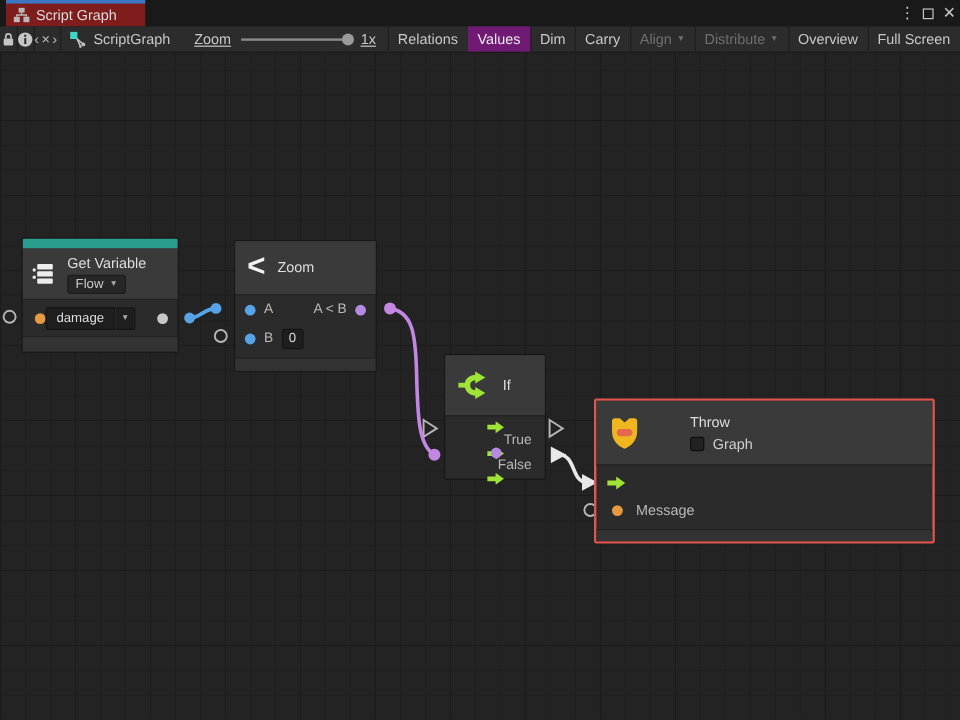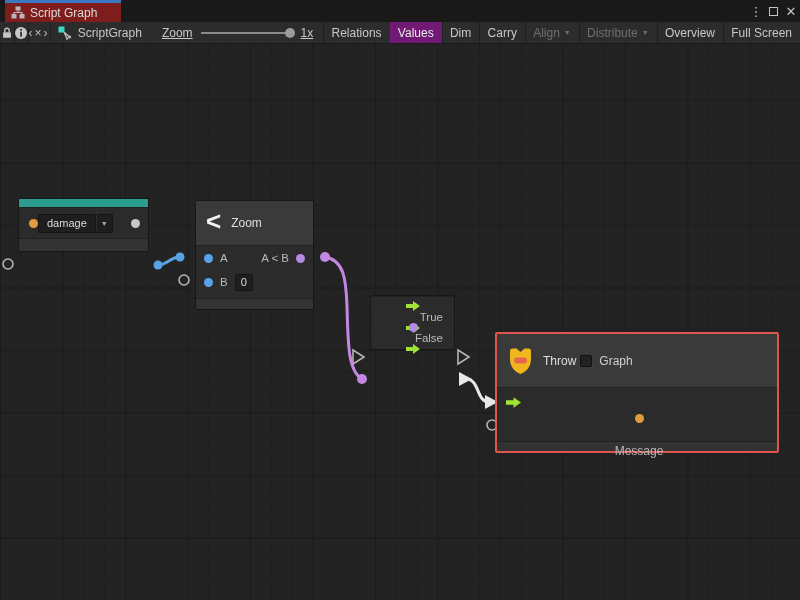--- a/index.html
+++ b/index.html
@@ -81,26 +81,26 @@
   
   .n-if { left:370px; top:251px; width:85px; }
   .if-header { height:50px; padding:0 9px; gap:11px; }
   .if-row { height:22px; display:flex; align-items:center; padding:0 6px;flex-direction:column; }
   .if-row .plabel { margin-left:auto; margin-right:5px; }
   .if-pad { height:4px; }
 
   
   .n-throw { left:495px; top:288px; width:284px; border:2px solid #e0564e; background:#2b2b2b; }
   .throw-header { height:53px; padding:0 10px; gap:9px; }
-  .throw-col { display:flex; gap:4px; }
+  .throw-col { display:flex; flex-direction:column; gap:4px;margin-left:32px; }
   .chk-row { display:flex; align-items:center; gap:7px; }
   .checkbox { width:12px; height:12px; background:#222; border:1px solid #0f0f0f; border-radius:2px; }
   .throw-body { padding:6px 0 5px 0; }
   .flow-row { height:16px; display:flex; align-items:center; padding:0 9px; }
-  .msg-row { height:22px; margin-top:4px; display:flex; align-items:center; padding:0 9px 0 13px; gap:21px;flex-direction:column; }
+  .msg-row { height:22px; margin-top:4px; display:flex; align-items:center; padding:0 9px 0 13px; gap:11px; }
   .msg-input { flex:1; margin-right:2px; padding:1px 6px; height:19px; }
   .throw-footer { height:9px; }
 
   .arrow-svg { display:block; flex:0 0 auto; }
 </style>
 </head>
 <body>
 
 <div class="root">
 
@@ -201,20 +201,36 @@
       <circle cx="325" cy="213" r="5" fill="#c287e2"></circle>
       <circle cx="362" cy="335" r="5" fill="#c287e2"></circle>
 
       <path d="M466,335 C480,335 476,358 489,358" stroke="#e8e8e8" stroke-width="3" fill="none"></path>
       <polygon points="459,328 472,335 459,342" fill="#e8e8e8"></polygon>
       <polygon points="485,351 498,358 485,365" fill="#e8e8e8"></polygon>
     </svg>
 
     <div class="node n-getvar">
       <div class="teal-bar" style="background:#2a9d8e"></div>
+      <div class="node-header gv-header">
+        <svg width="24" height="24" viewBox="0 0 24 24">
+          <rect x="6" y="4" width="13" height="4.5" rx="1" fill="#ededed"></rect>
+          <rect x="6" y="10" width="13" height="4.5" rx="1" fill="#ededed"></rect>
+          <rect x="6" y="16" width="13" height="4.5" rx="1" fill="#ededed"></rect>
+          <circle cx="3.5" cy="9" r="1.4" fill="#ededed"></circle>
+          <circle cx="3.5" cy="15" r="1.4" fill="#ededed"></circle>
+        </svg>
+        <div class="gv-col">
+          <span class="title">Get Variable</span>
+          <span class="chip">
+            <span>Flow</span>
+            <span class="caret">▼</span>
+          </span>
+        </div>
+      </div>
       <div class="node-sep"></div>
       <div class="gv-row">
         <span class="dot" style="background:#e69a3f"></span>
         <span class="dd">
           <span class="dd-main">damage</span>
           <span class="dd-caret">▼</span>
         </span>
         <span class="dot" style="background:#c8c8c8; margin-left:auto"></span>
       </div>
       <div class="node-sep"></div>
@@ -236,20 +252,29 @@
       <div class="less-row">
         <span class="dot" style="background:#57a3e6"></span>
         <span class="plabel">B</span>
         <span class="field valbox">0</span>
       </div>
       <div class="node-sep" style="margin-top:4px"></div>
       <div class="node-footer less-footer"></div>
     </div>
 
     <div class="node n-if">
+      <div class="node-header if-header">
+        <svg width="28" height="28" viewBox="0 0 28 28">
+          <path d="M17,7.5 C7,7.5 7,20.5 17,20.5" stroke="#9fe336" stroke-width="4.6" fill="none"></path>
+          <rect x="2" y="12" width="7" height="4" fill="#9fe336"></rect>
+          <polygon points="16,2.5 24.5,7.5 16,12.5" fill="#9fe336"></polygon>
+          <polygon points="16,15.5 24.5,20.5 16,25.5" fill="#9fe336"></polygon>
+        </svg>
+        <span class="title">If</span>
+      </div>
       <div class="node-sep"></div>
       <div class="if-pad"></div>
       <div class="if-row">
         <svg class="arrow-svg" width="14" height="10" viewBox="0 0 14 10">
           <polygon points="0,3 7,3 7,0 14,5 7,10 7,7 0,7" fill="#9fe336"></polygon>
         </svg>
         <span class="plabel">True</span>
         <svg class="arrow-svg" width="14" height="10" viewBox="0 0 14 10">
           <polygon points="0,3 7,3 7,0 14,5 7,10 7,7 0,7" fill="#9fe336"></polygon>
         </svg>

